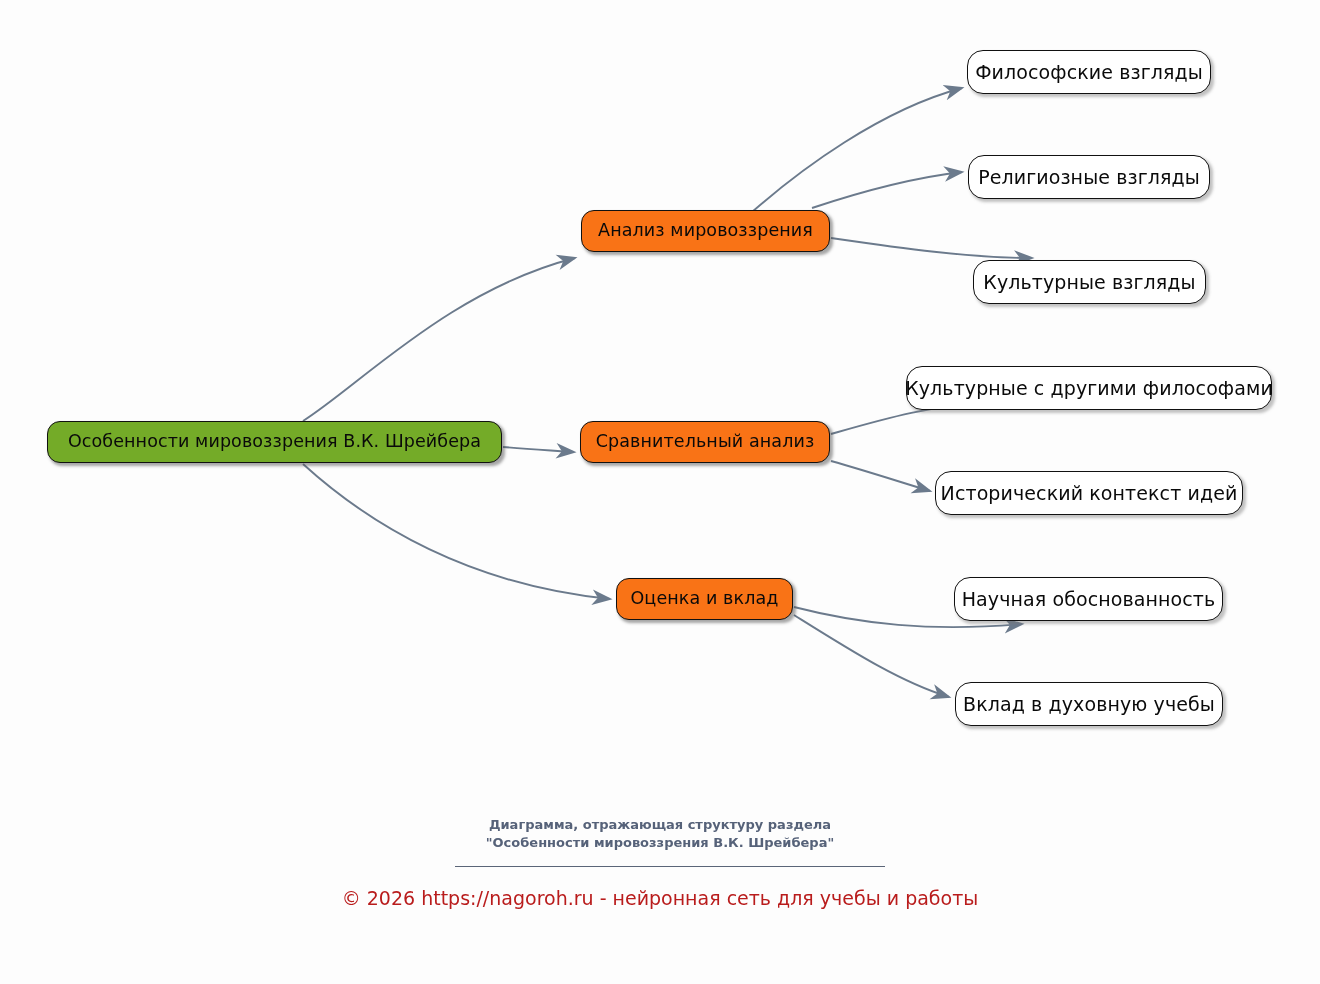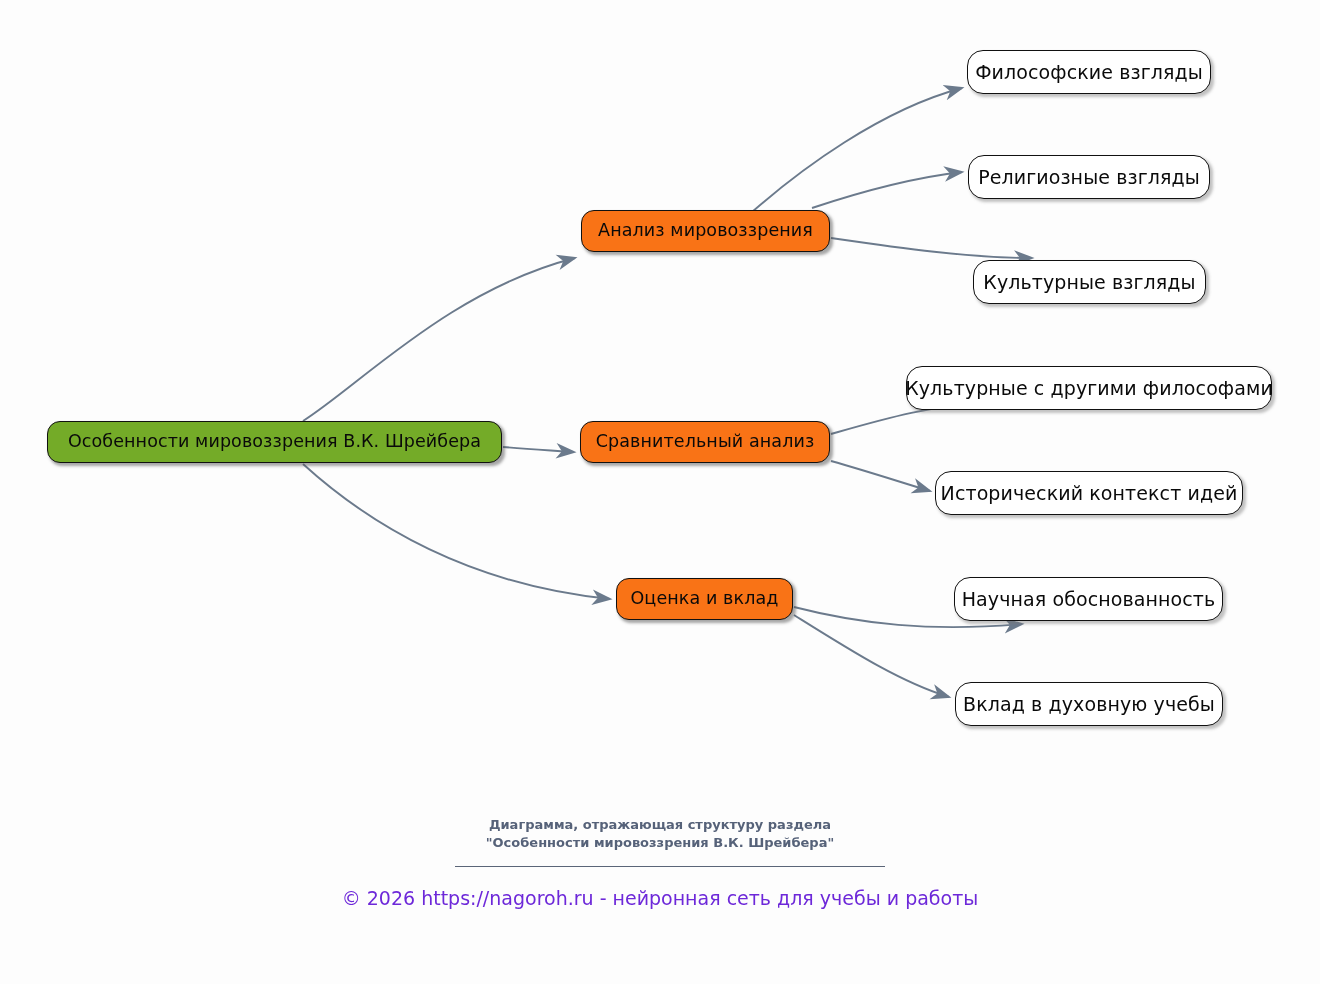--- a/index.html
+++ b/index.html
@@ -75,21 +75,21 @@
   .divider {
     position: absolute;
     height: 0;
     border-top: 1.3px solid #5b6678;
   }
   .footer {
     position: absolute;
     left: 0;
     width: 1320px;
     text-align: center;
-    color: #6d28d9;
+    color: #b91c1c;
     font-size: 19px;
     font-family: "DejaVu Sans", sans-serif;
   }
 </style>
 </head>
 <body>
 
 <div id="canvas">
 
   <svg id="edges" viewBox="0 0 1320 984" xmlns="http://www.w3.org/2000/svg">

